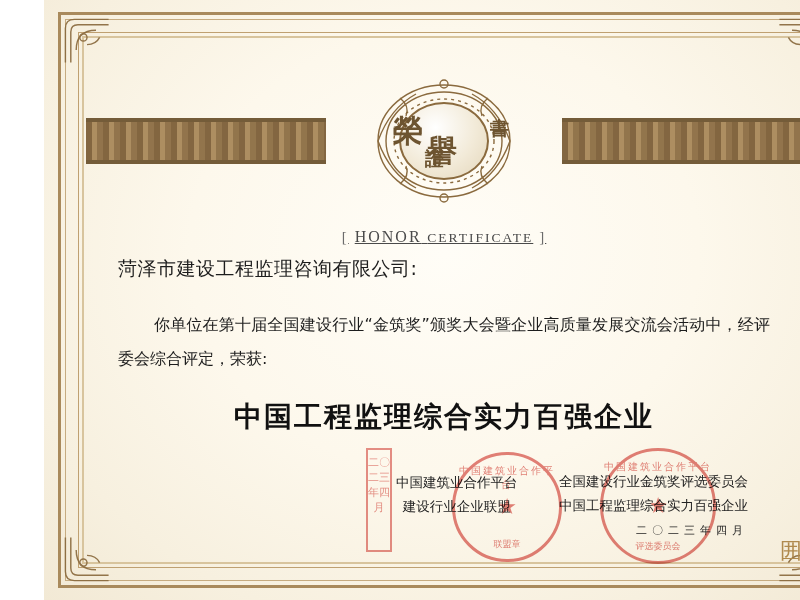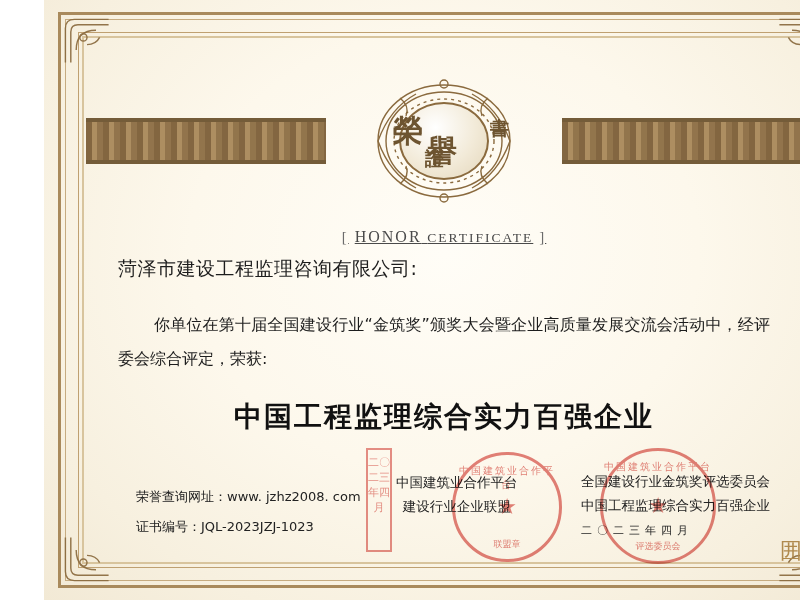--- a/index.html
+++ b/index.html
@@ -213,23 +213,23 @@
     position: absolute;
     left: 92px;
     top: 482px;
     font-family: "DejaVu Sans", sans-serif;
     font-size: 13px;
     color: #222;
     line-height: 30px;
   }
   .footer-right {
     position: absolute;
-    right: 74px;
+    right: 96px;
     top: 470px;
-    text-align: left;
+    text-align: right;
     font-family: Liberation Serif, serif;
     font-size: 13.5px;
     color: #222;
     line-height: 24px;
   }
   .footer-right .date {
     letter-spacing: 5px;
     font-size: 11px;
   }
   .footer-mid {
@@ -394,24 +394,20 @@
   <div class="honor-line">
     <span class="bracket">[</span><span class="big">HONOR</span>&nbsp;<span class="small">CERTIFICATE</span><span class="bracket">]</span>
   </div>
 
   <div class="recipient">菏泽市建设工程监理咨询有限公司:</div>
 
   <div class="para">你单位在第十届全国建设行业“金筑奖”颁奖大会暨企业高质量发展交流会活动中，经评委会综合评定，荣获:</div>
 
   <div class="award-title">中国工程监理综合实力百强企业</div>
 
-  <div class="footer-left">
-    <div>荣誉查询网址：www. jzhz2008. com</div>
-    <div>证书编号：JQL-2023JZJ-1023</div>
-  </div>
 
   <div class="footer-mid">
     <div>中国建筑业合作平台</div>
     <div>建设行业企业联盟</div>
   </div>
 
   <div class="footer-right">
     <div>全国建设行业金筑奖评选委员会</div>
     <div>中国工程监理综合实力百强企业</div>
     <div class="date">二〇二三年四月</div>

